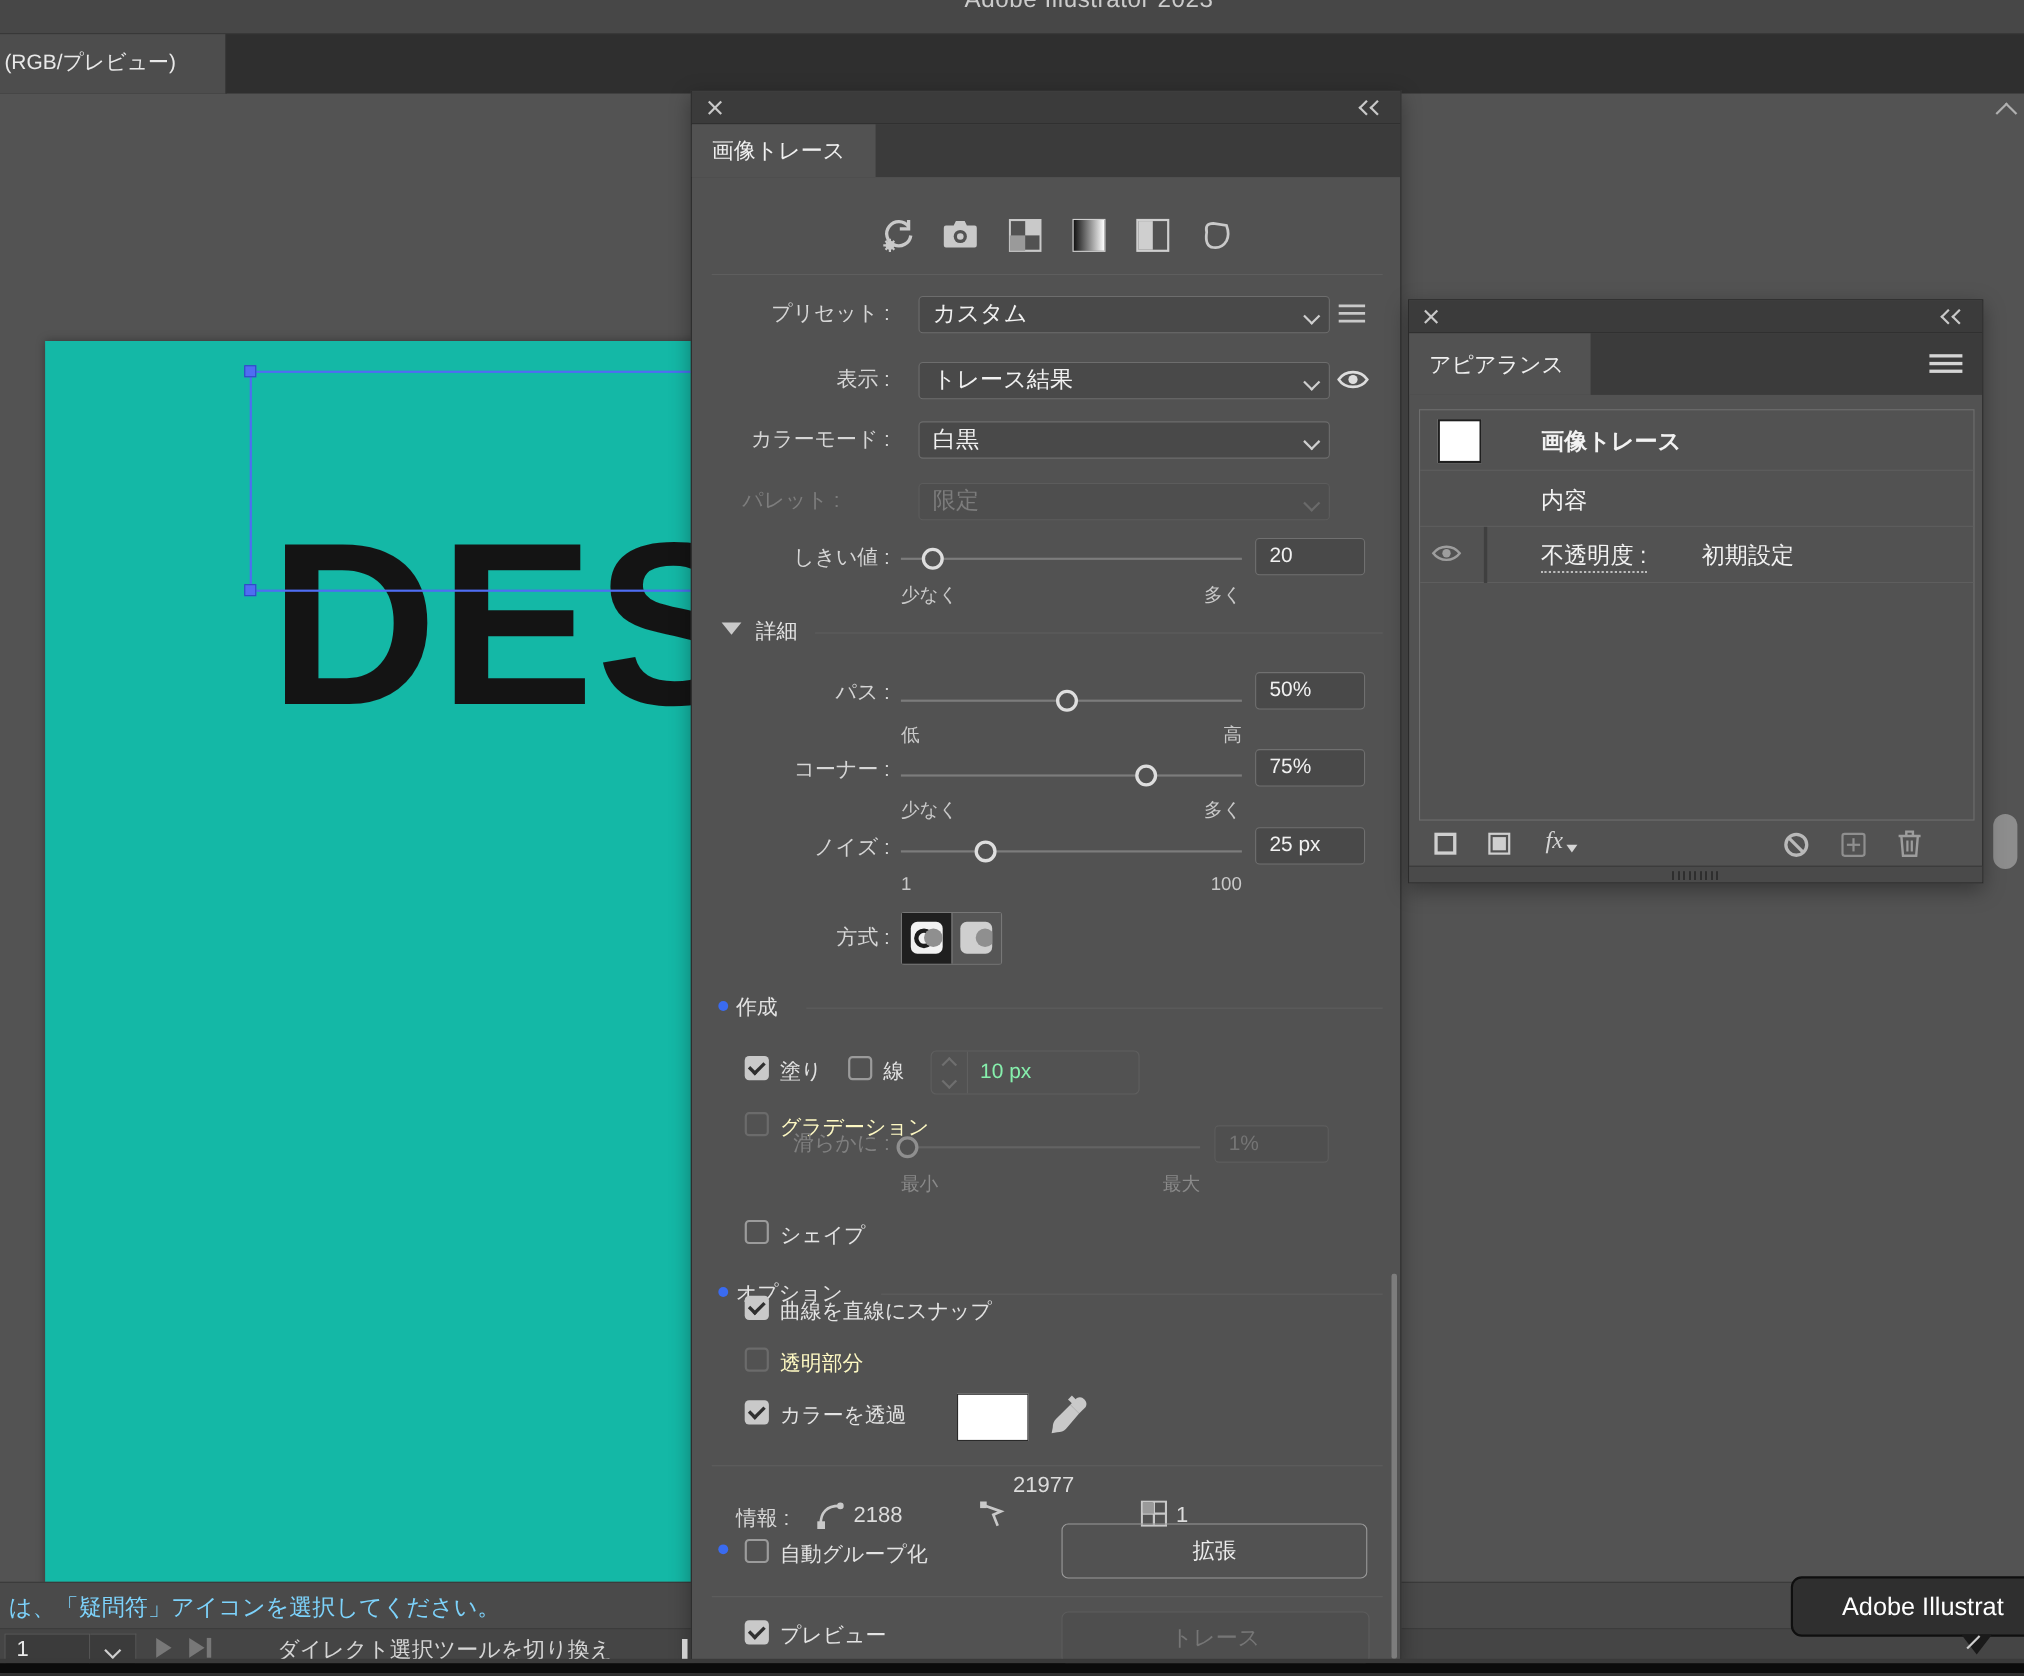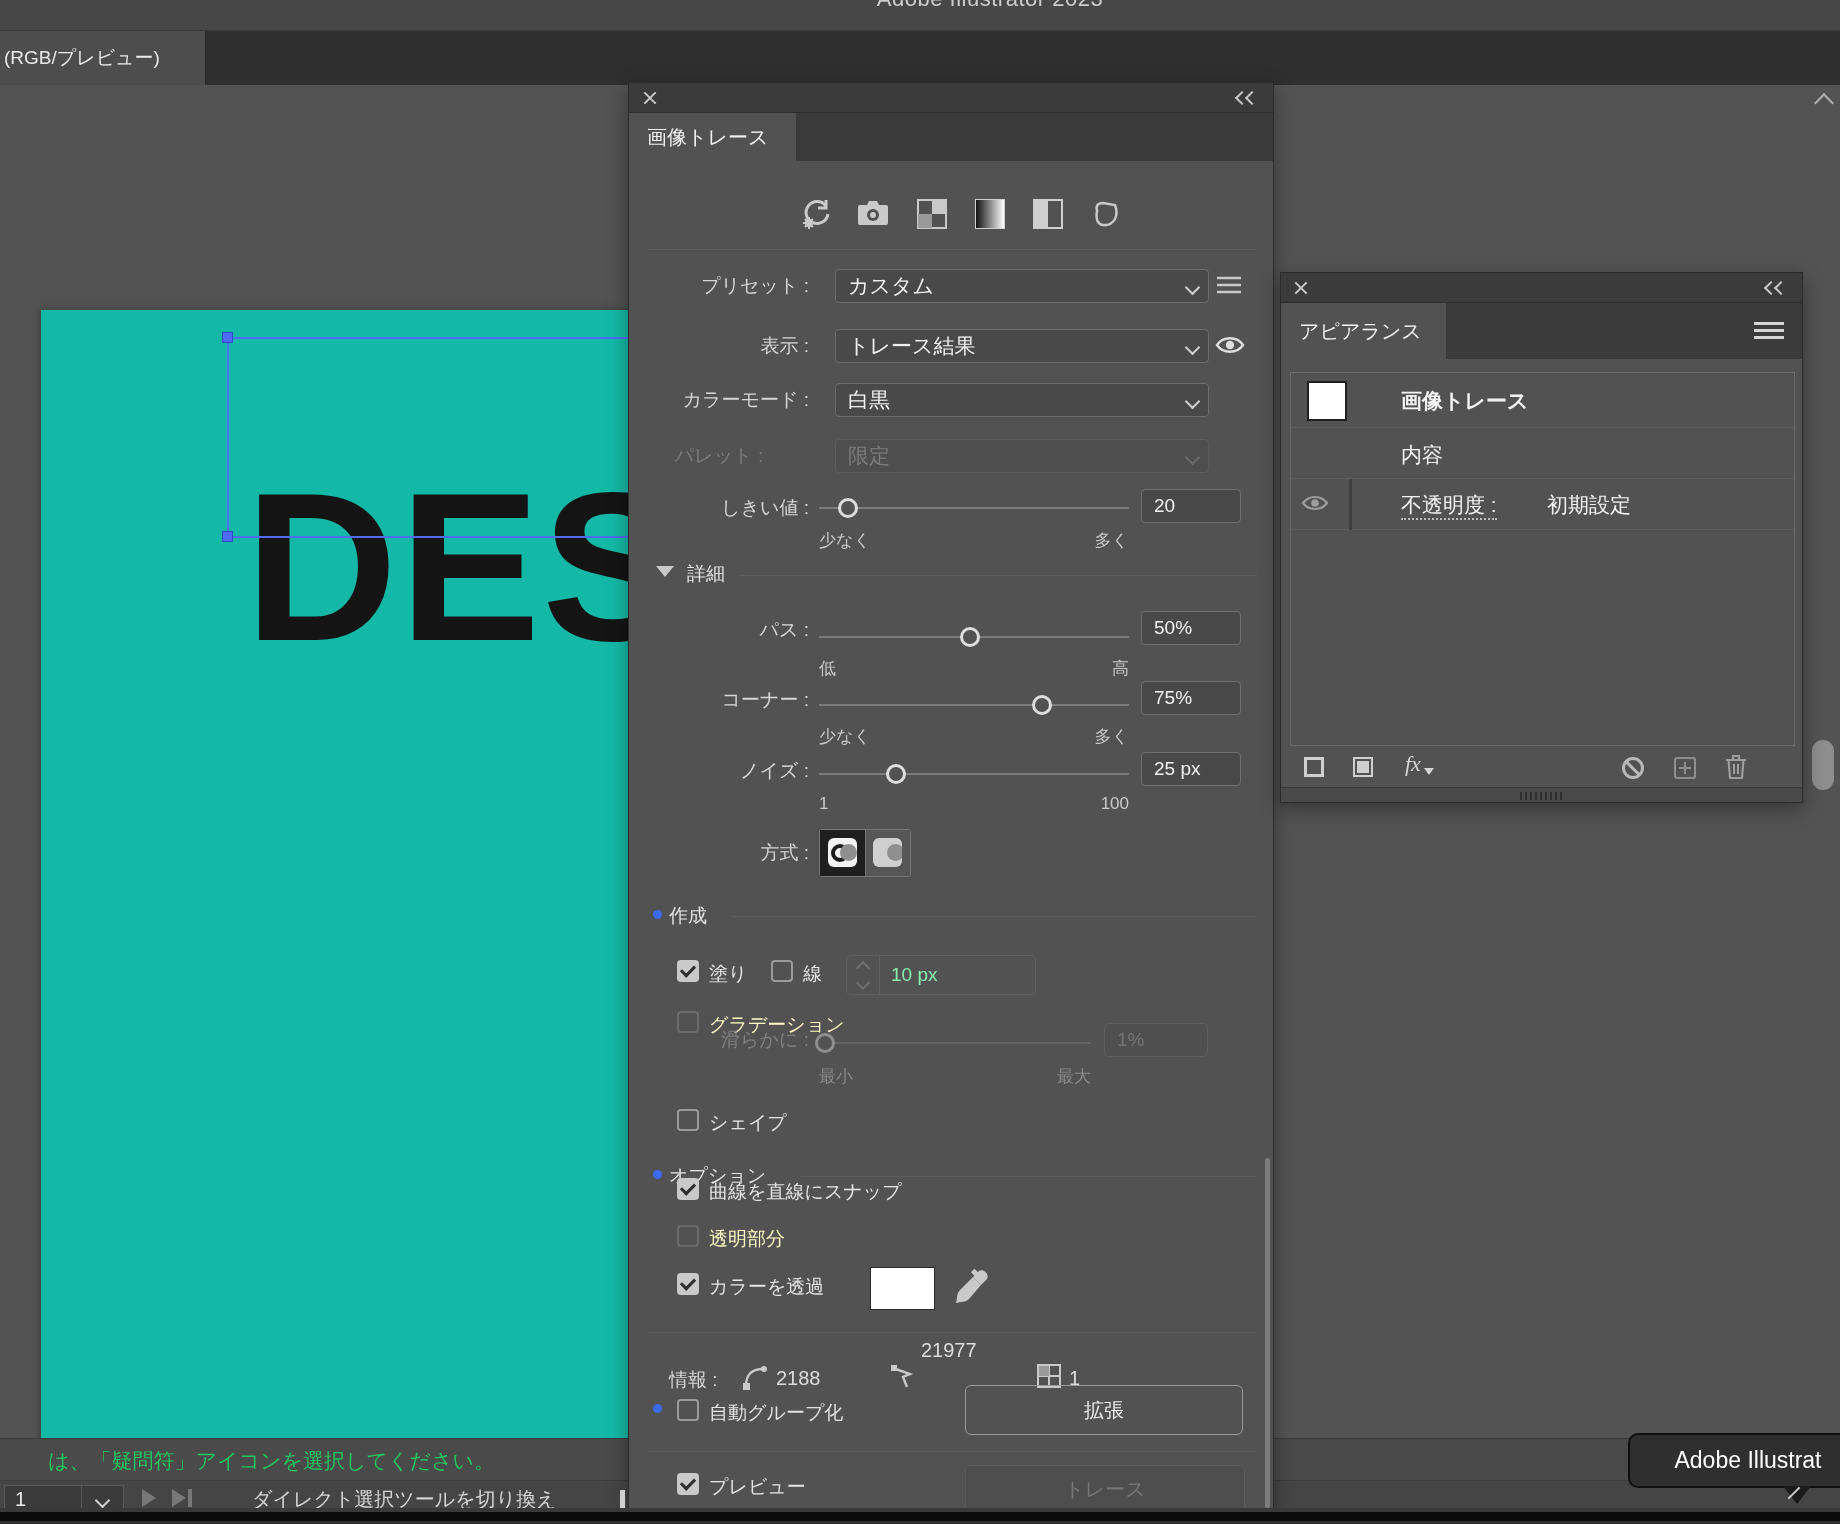--- a/index.html
+++ b/index.html
@@ -149,21 +149,21 @@
     <div class="traced-text">DES</div>
   </div>
 
   <div class="abs selline" style="left:227px;top:337px;width:401px;height:2px;"></div>
   <div class="abs selline" style="left:227px;top:536px;width:401px;height:2px;"></div>
   <div class="abs selline" style="left:227px;top:337px;width:2px;height:200px;"></div>
   <div class="abs handle" style="left:222px;top:332px;"></div>
   <div class="abs handle" style="left:222px;top:531px;"></div>
 
   <div class="abs statusbar">
-    <div style="position:absolute;left:8px;top:8px;font-size:21px;color:#22c55e;white-space:nowrap;margin-left:40px;">は、「疑問符」アイコンを選択してください。</div>
+    <div style="position:absolute;left:8px;top:8px;font-size:21px;color:#7dd3fc;white-space:nowrap;">は、「疑問符」アイコンを選択してください。</div>
     <div class="statusline2">
       <div class="navbox">1</div>
       <div class="navchev">
           <i></i>
         </div>
       <div class="play" style="left:142px;top:8px;"></div>
       <div class="play" style="left:172px;top:8px;"></div>
       <div class="playbar" style="left:188px;top:8px;"></div>
       <div style="position:absolute;left:252px;top:5px;font-size:20px;color:#d5d5d5;white-space:nowrap;">ダイレクト選択ツールを切り換え</div>
     </div>

